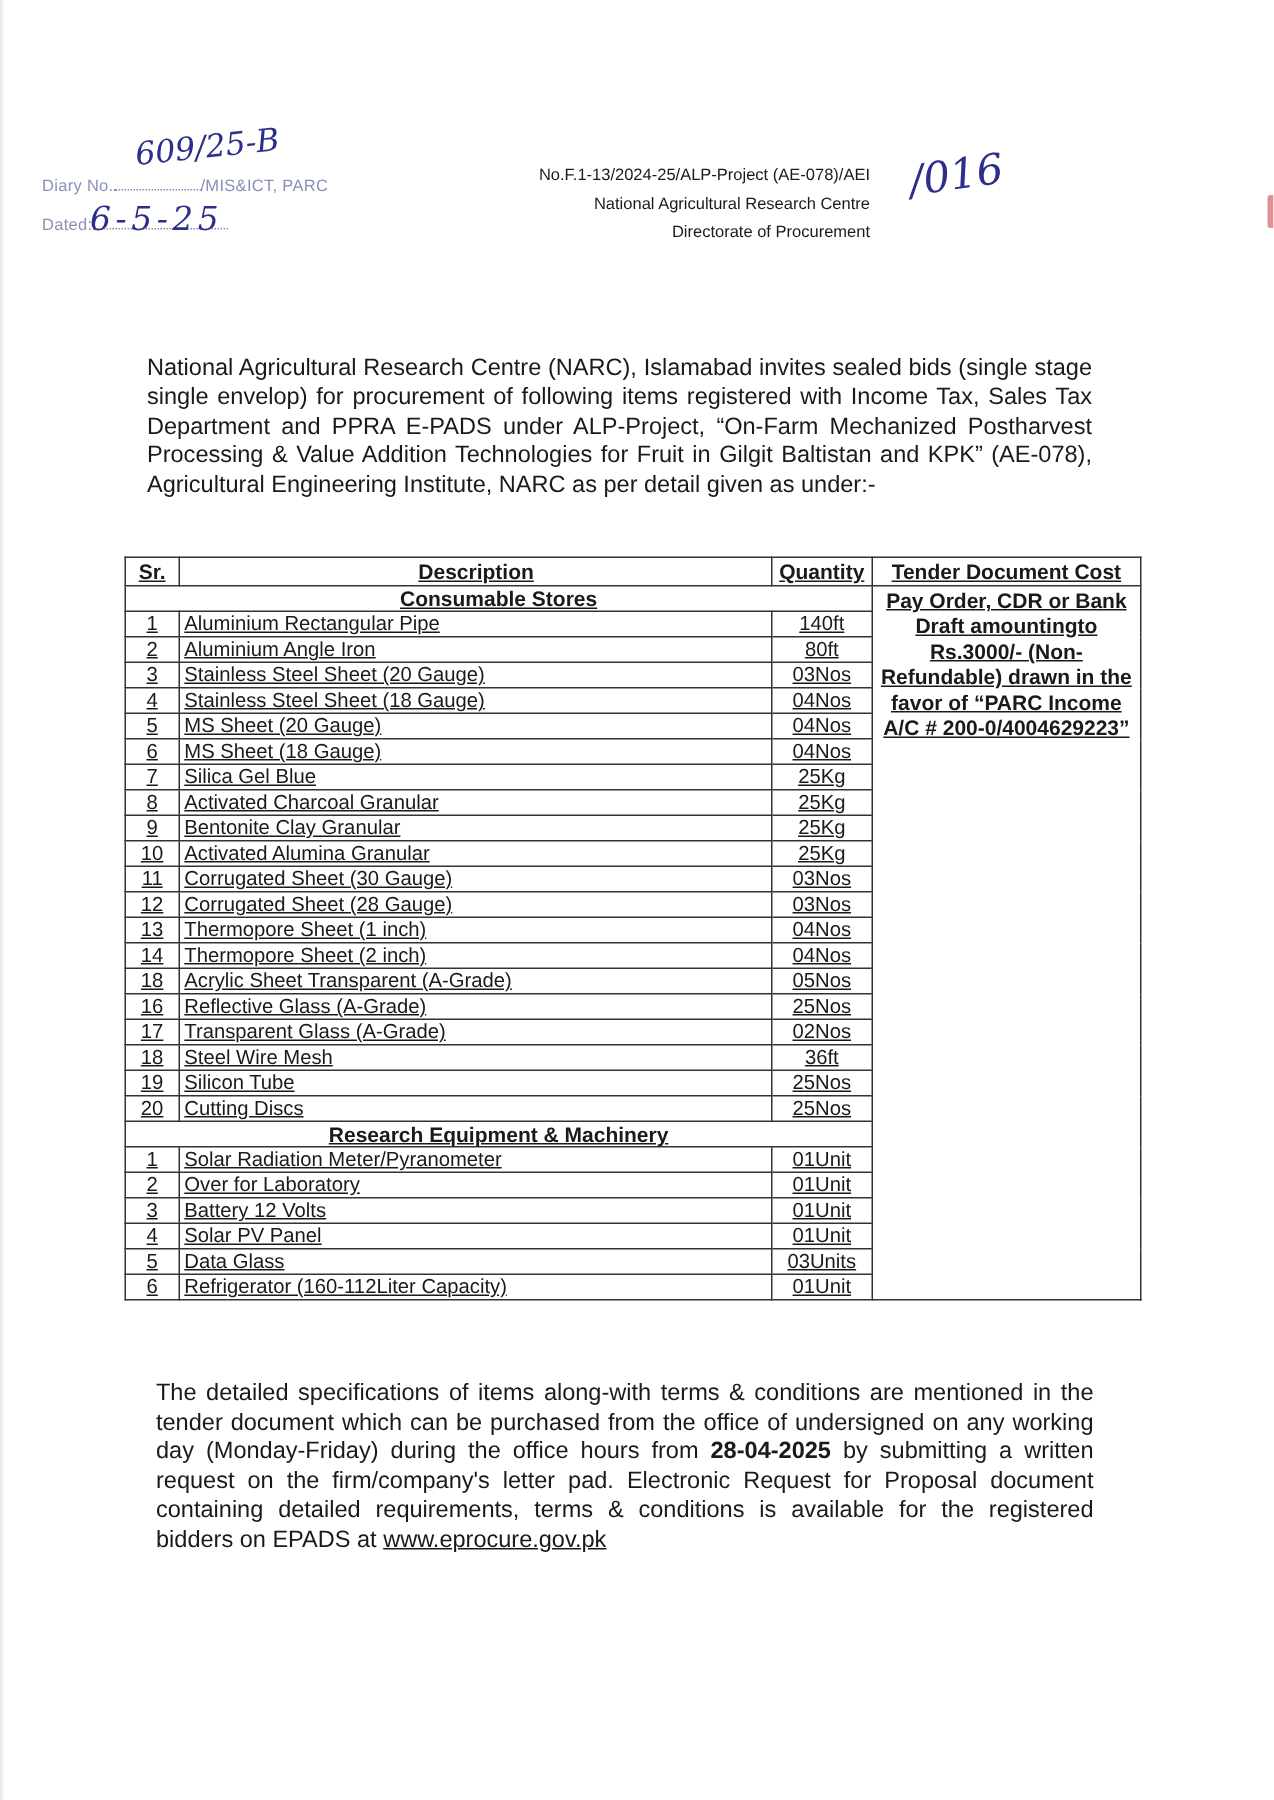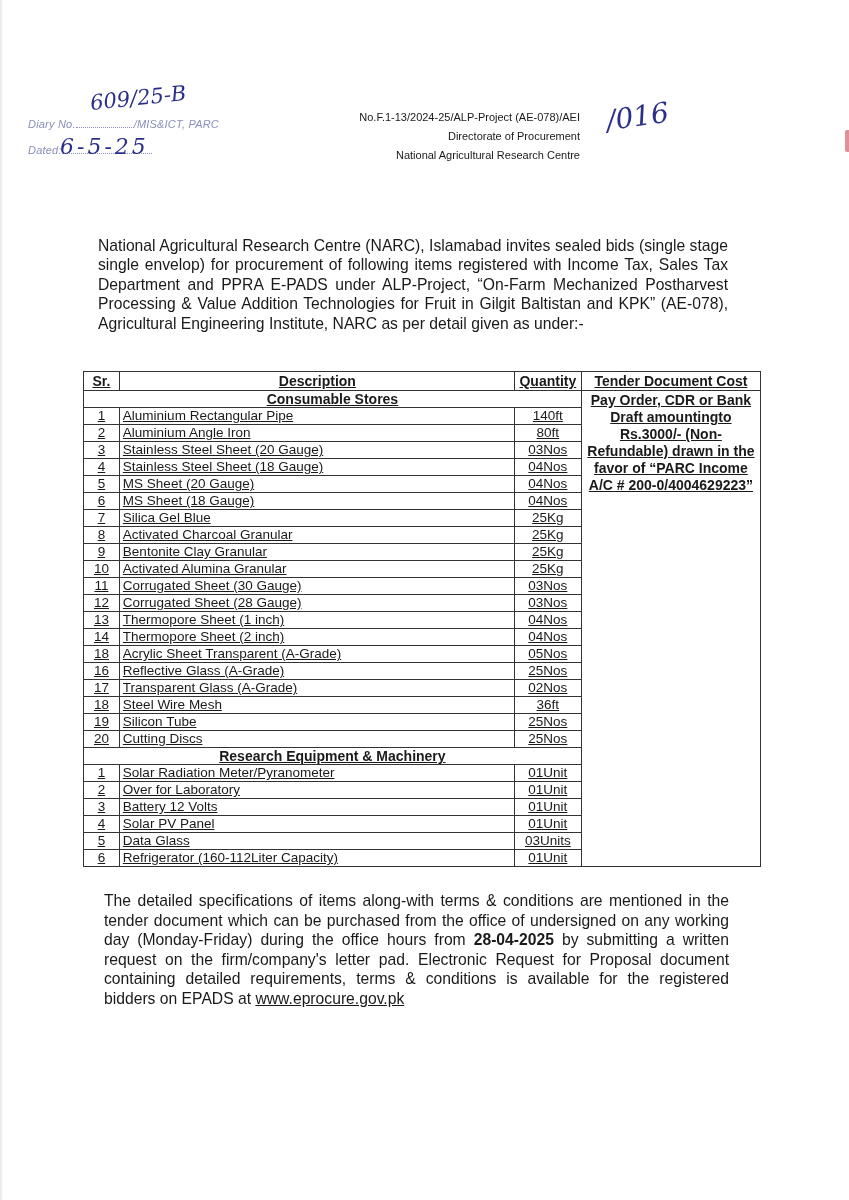--- a/index.html
+++ b/index.html
@@ -6,21 +6,21 @@
   body {
     width: 849px; height: 1200px; background: #ffffff; position: relative;
     overflow: hidden; font-family: "Liberation Sans", sans-serif; color: #1a1a1a;
   }
   .page { position: absolute; inset: 0; }
   .edge-shadow { position: absolute; left: 0; top: 0; width: 3px; height: 1200px; background: linear-gradient(to right, #e6e6e6, #ffffff); }
   .red-mark { position: absolute; right: 0; top: 130px; width: 4px; height: 22px; background: #d9767a; border-radius: 2px 0 0 2px; opacity: .8; }
 
   
   .stamp { position: absolute; left: 28px; top: 108px; width: 220px; height: 60px; }
-  .stamp .line { position: absolute; font-size: 11px; color: #8a8fb8; letter-spacing: .2px; font-style: italic; }
+  .stamp .line { position: absolute; font-size: 11px; color: #8a8fb8; letter-spacing: .2px; }
   .stamp .l1 { left: 0; top: 10px; }
   .stamp .l2 { left: 0; top: 36px; }
   .stamp .dots { display: inline-block; border-bottom: 1px dotted #8a8fb8; width: 58px; height: 8px; }
   .stamp .dots2 { display: inline-block; border-bottom: 1px dotted #8a8fb8; width: 90px; height: 8px; }
   .stamp .org { color: #8a8fb8; }
   .hand { position: absolute; font-family: "DejaVu Serif", serif; font-style: italic; color: #2b2f8a; }
   .hand.diary { left: 90px; top: 86px; font-size: 21px; transform: rotate(-6deg); }
   .hand.date { left: 60px; top: 134px; font-size: 22px; letter-spacing: 3px; }
   .hand.ref { left: 606px; top: 100px; font-size: 28px; transform: rotate(-8deg); }
 
@@ -35,21 +35,21 @@
   
   table.items { position: absolute; left: 83px; top: 371px; width: 678px; border-collapse: collapse; font-size: 13.5px; text-decoration: underline; }
   table.items td, table.items th { border: 1px solid #333; padding: 0 2px; height: 16px; line-height: 16px; }
   table.items th { font-weight: bold; font-size: 14px; height: 17px; }
   .c-sr { width: 31px; text-align: center; }
   .c-desc { width: 392px; text-align: left; padding-left: 3px !important; }
   .c-qty { width: 62px; text-align: center; }
   .c-cost { width: 175px; text-align: center; vertical-align: top; font-size: 13.5px; line-height: 17px !important; padding-top: 1px !important; margin-top: 20px; }
   tr.section td { text-align: center; font-weight: bold; font-size: 14px; }
 
-  .outro { position: absolute; left: 104px; top: 891px; width: 625px; font-size: 15.7px; line-height: 19.6px; text-align: justify; }
+  .outro { position: absolute; left: 104px; top: 919px; width: 625px; font-size: 15.7px; line-height: 19.6px; text-align: justify; }
   .outro b { font-weight: bold; }
   .outro a { color: #1a1a1a; text-decoration: underline; }
 </style>
 </head>
 <body>
 
 <div class="page">
   <div class="edge-shadow"></div>
   <div class="red-mark"></div>
 
@@ -60,22 +60,22 @@
     <div class="line l2">
       <span>Dated:</span><span class="dots2"></span>
     </div>
   </div>
   <div class="hand diary">609/25-B</div>
   <div class="hand date">6-5-25</div>
   <div class="hand ref">/016</div>
 
   <div class="hdr">
     <div class="ref">No.F.1-13/2024-25/ALP-Project (AE-078)/AEI</div>
+    <div>National Agricultural Research Centre</div>
     <div>Directorate of Procurement</div>
-    <div>National Agricultural Research Centre</div>
   </div>
 
 
   <div class="intro">National Agricultural Research Centre (NARC), Islamabad invites sealed bids (single stage single envelop) for procurement of following items registered with Income Tax, Sales Tax Department and PPRA E-PADS under ALP-Project, “On-Farm Mechanized Postharvest Processing &amp; Value Addition Technologies for Fruit in Gilgit Baltistan and KPK” (AE-078), Agricultural Engineering Institute, NARC as per detail given as under:-</div>
 
   <table class="items">
     <thead>
       <tr>
         <th class="c-sr">Sr.</th>
         <th class="c-desc" style="text-align:center">Description</th>

